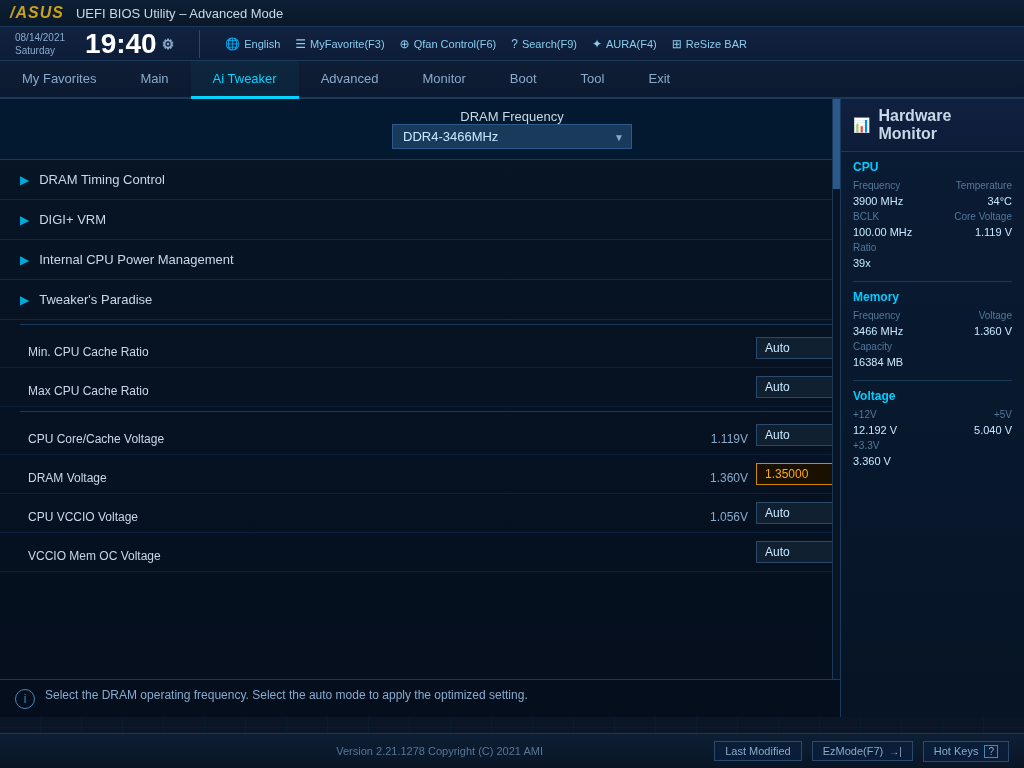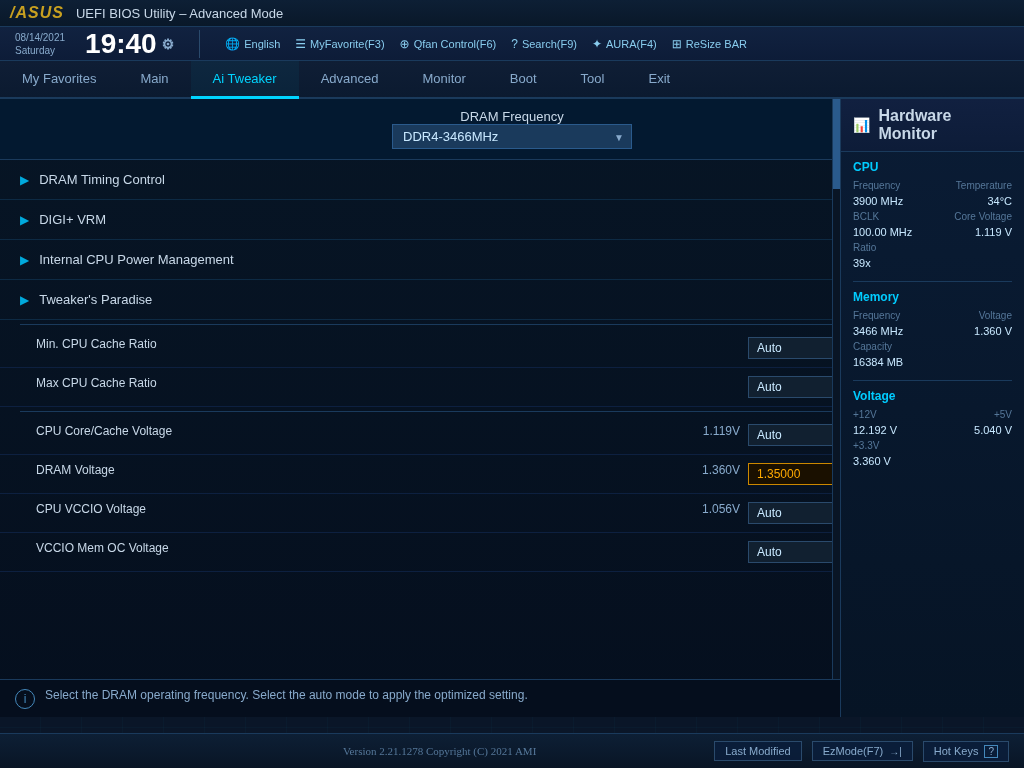--- a/index.html
+++ b/index.html
@@ -223,22 +223,22 @@
     
     .h-divider {
       height: 1px;
       background: #1a3a5c;
       margin: 4px 20px;
     }
 
     
     .setting-row {
       display: flex;
-      align-items: flex-start;
-      padding: 8px 36px;
+      align-items: flex-end;
+      padding: 8px 28px;
       border-bottom: 1px solid #0d2040;
       min-height: 38px;
     }
 
     .setting-label {
       font-size: 12px;
       color: #c8d8e8;
       flex: 1;
     }
 
@@ -331,21 +331,20 @@
       align-items: center;
       justify-content: space-between;
       padding: 0 15px;
     }
 
     .bottom-version {
       font-size: 11px;
       color: #557799;
       flex: 1;
       text-align: center;
-      font-family: Liberation Serif, serif;
     }
 
     .bottom-btn {
       display: flex;
       align-items: center;
       gap: 6px;
       font-size: 11px;
       color: #88aacc;
       cursor: pointer;
       padding: 3px 10px;

